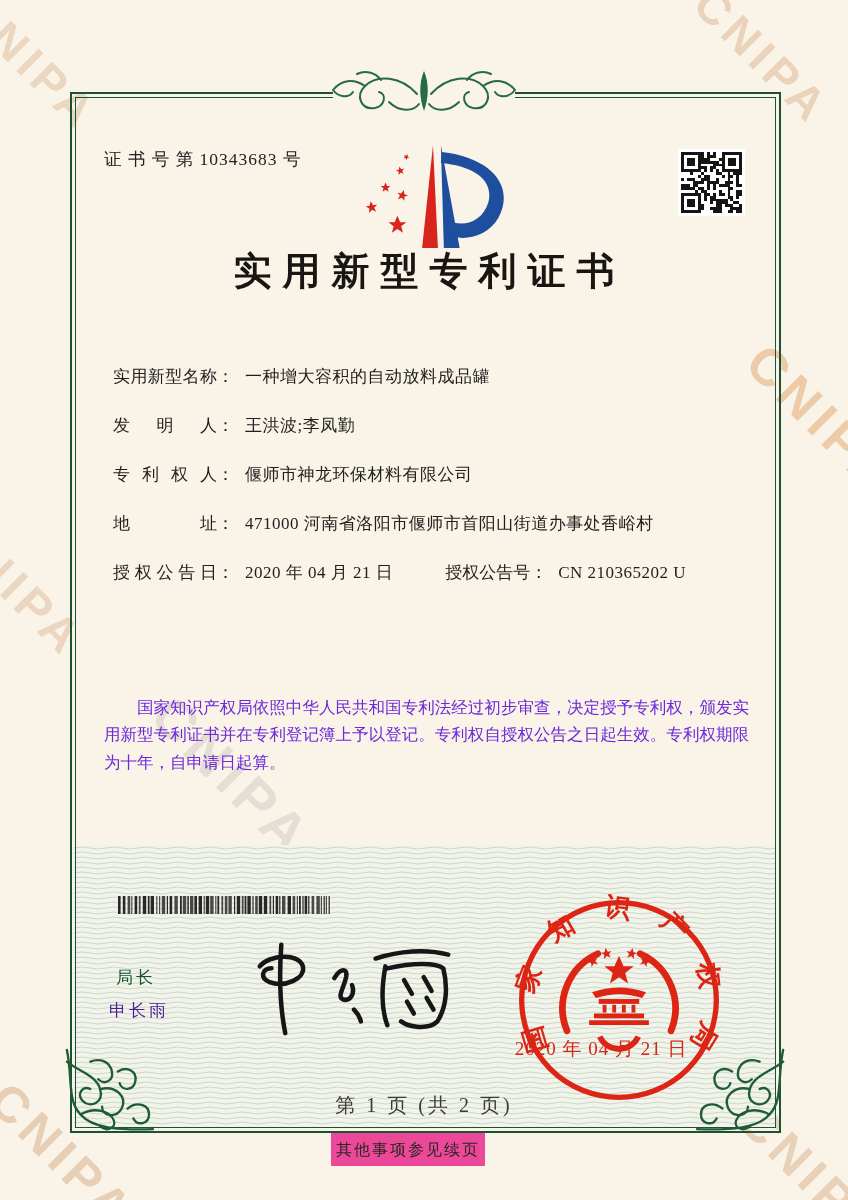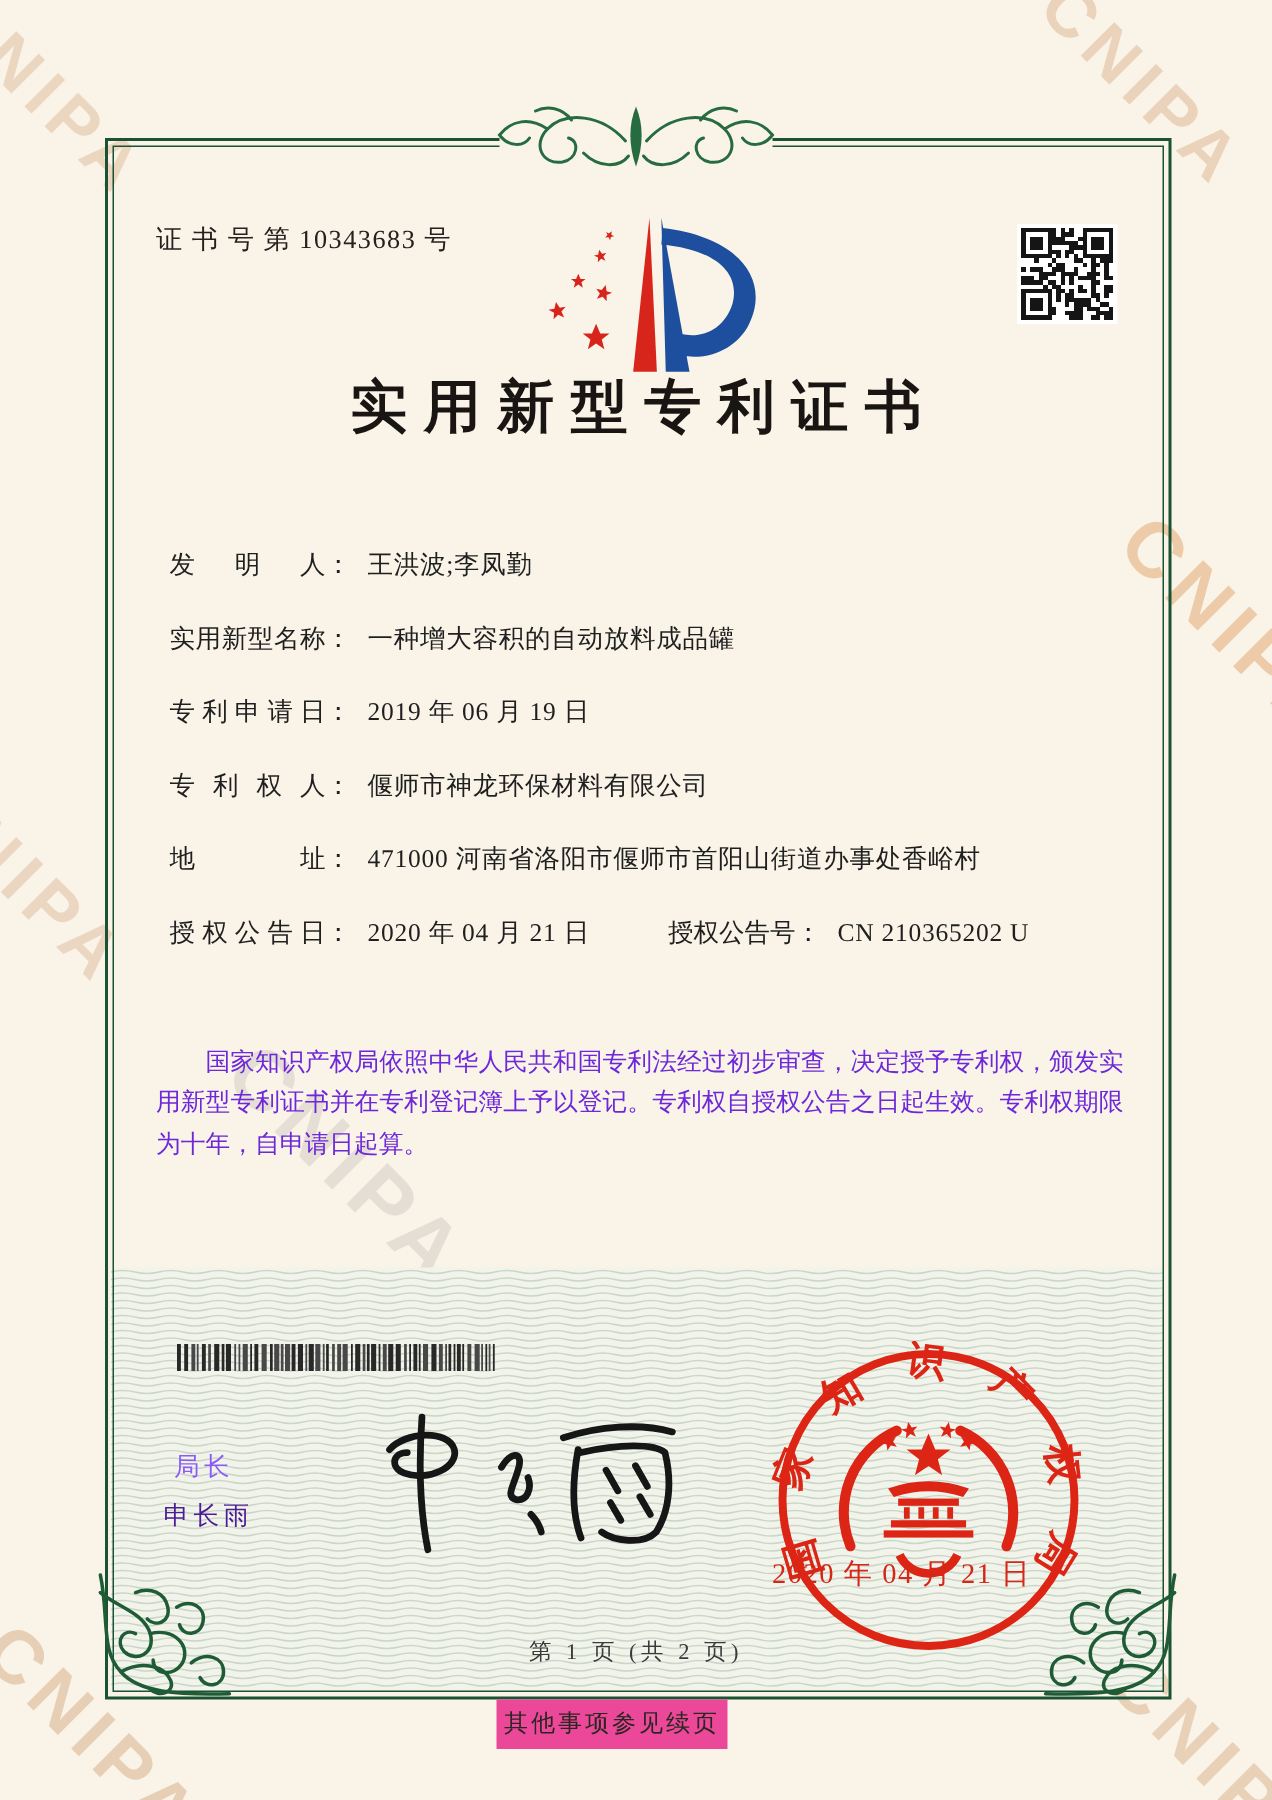--- a/index.html
+++ b/index.html
@@ -54,30 +54,30 @@
   .flabel2{display:inline-block;vertical-align:top;}
 
   
   .body-text{position:absolute;left:104px;top:694px;width:645px;font-size:16.5px;
          line-height:27.4px;text-align:justify;color:#6d28d9;}
   .body-text p{margin:0;text-indent:2em;}
 
   
   .barcode{position:absolute;left:118px;top:896px;width:216px;height:18px;}
   .officer-title{position:absolute;left:116px;top:966px;font-family:"Liberation Sans",sans-serif;
-         font-size:17px;letter-spacing:3px;color:#8b5cf6;}
+         font-size:17px;letter-spacing:3px;color:#14532d;}
   .officer-name{position:absolute;left:109px;top:999px;font-family:"Liberation Sans",sans-serif;
          font-size:17px;letter-spacing:3px;color:#4c1d95;}
   .signature{position:absolute;left:243px;top:933px;width:218px;height:108px;}
   .seal{position:absolute;left:513px;top:894px;width:212px;height:212px;}
   .seal-text{letter-spacing:29px;font-family:"Liberation Serif","DejaVu Serif",serif;}
   .seal-date{position:absolute;left:500px;top:1036px;width:202px;text-align:center;
          font-size:19px;color:#d42717;letter-spacing:1px;}
   .page-number{position:absolute;left:0;top:1092px;width:848px;text-align:center;
-         font-size:15px;letter-spacing:3px;color:#3a3a3a;}
+         font-size:20px;letter-spacing:3px;color:#3a3a3a;}
   .footer-note{position:absolute;left:331px;top:1133px;width:154px;height:33px;line-height:33px;
          background:#ec4899;text-align:center;font-size:16px;letter-spacing:2px;color:#2a2622;}
 </style>
 </head>
 <body>
 
 <svg width="0" height="0" style="position:absolute" aria-hidden="true">
   <defs>
     <path id="star5" d="M0 -10 L2.94 -3.09 L9.51 -3.09 L4.05 1.18 L5.88 8.09 L0 4 L-5.88 8.09 L-4.05 1.18 L-9.51 -3.09 L-2.94 -3.09 Z"></path>
   </defs>
@@ -458,27 +458,24 @@
       <rect x="16" y="20" width="1" height="1" fill="#151515"></rect>
       <rect x="17" y="20" width="1" height="1" fill="#151515"></rect>
       <rect x="19" y="20" width="1" height="1" fill="#151515"></rect>
       <rect x="20" y="20" width="1" height="1" fill="#151515"></rect>
     </svg>
 
   <h1 class="title">实用新型专利证书</h1>
 
   <div class="fields">
     <div class="row">
-      <span class="flabel">发明人</span><span class="fcolon">：</span><span class="fvalue">王洪波;李凤勤</span>
-    </div>
-    <div class="row">
       <span class="flabel">实用新型名称</span><span class="fcolon">：</span><span class="fvalue">一种增大容积的自动放料成品罐</span>
     </div>
     <div class="row">
-      <span class="flabel">专利申请日</span><span class="fcolon">：</span><span class="fvalue">2019 年 06 月 19 日</span>
+      <span class="flabel">发明人</span><span class="fcolon">：</span><span class="fvalue">王洪波;李凤勤</span>
     </div>
     <div class="row">
       <span class="flabel">专利权人</span><span class="fcolon">：</span><span class="fvalue">偃师市神龙环保材料有限公司</span>
     </div>
     <div class="row">
       <span class="flabel">地址</span><span class="fcolon">：</span><span class="fvalue">471000 河南省洛阳市偃师市首阳山街道办事处香峪村</span>
     </div>
     <div class="row">
       <span class="flabel">授权公告日</span><span class="fcolon">：</span><span class="fvalue">2020 年 04 月 21 日</span><span class="pair2"><span class="flabel2">授权公告号</span><span class="fcolon">：</span><span class="fvalue">CN 210365202 U</span></span>
     </div>

